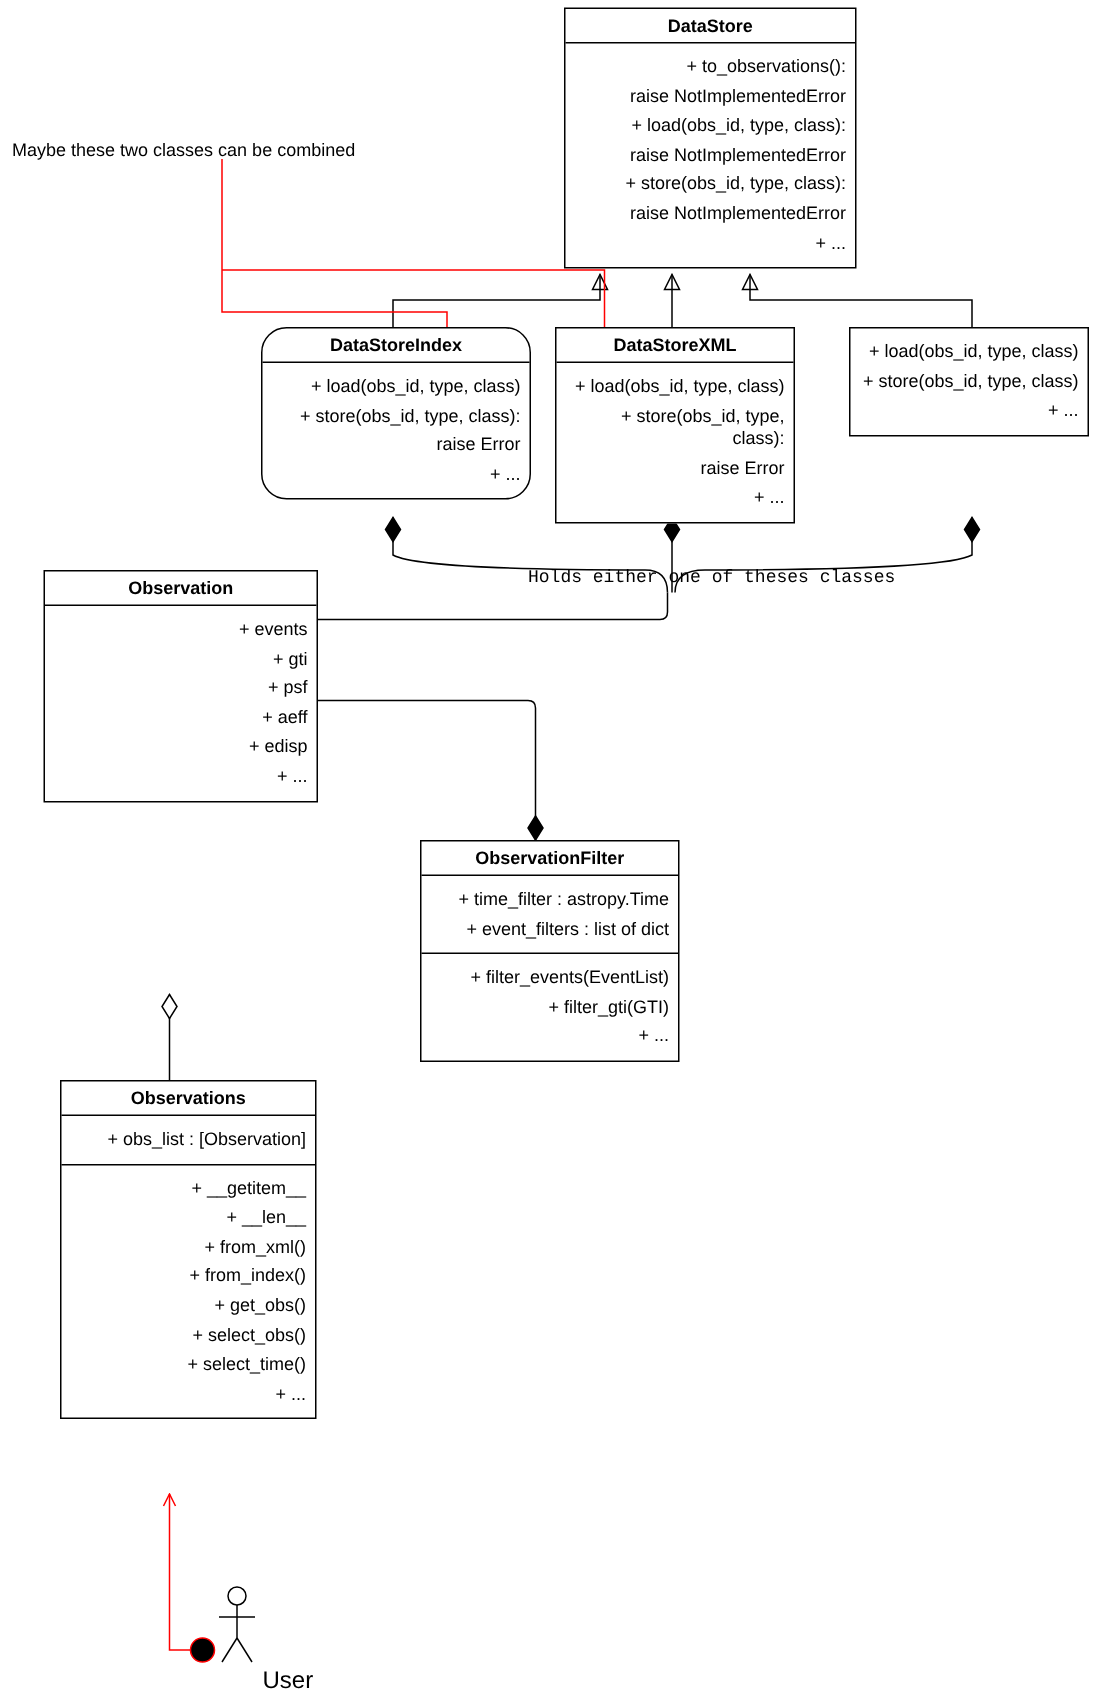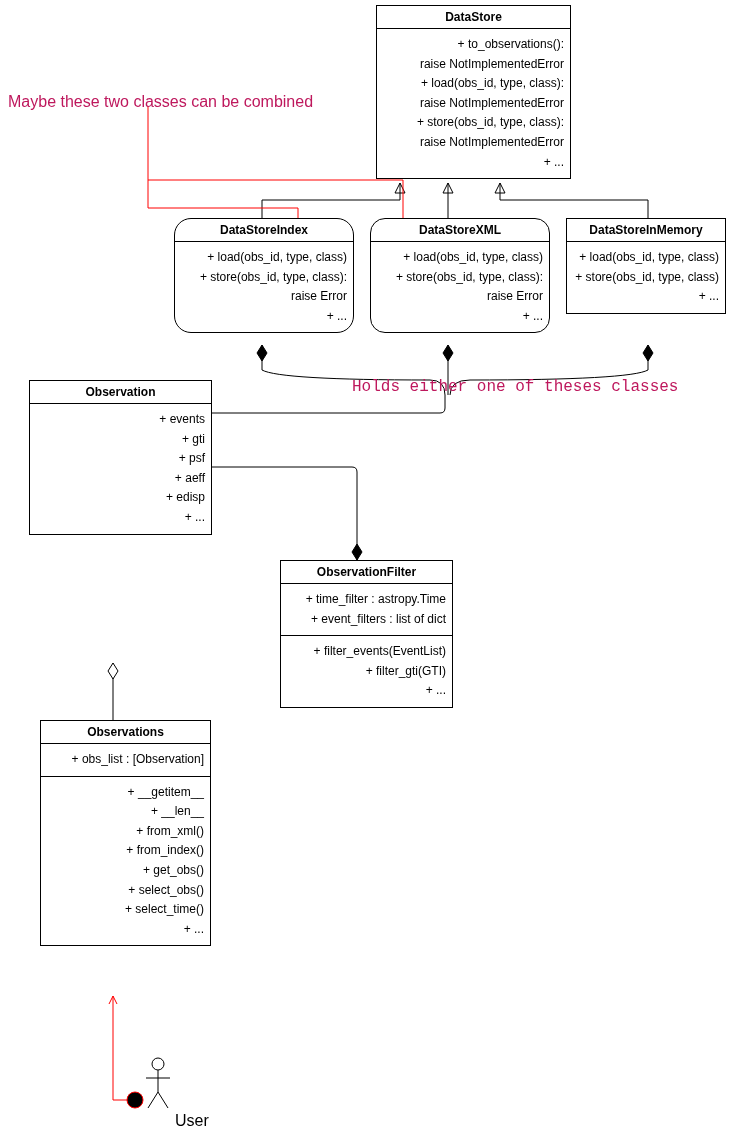--- a/index.html
+++ b/index.html
@@ -28,22 +28,22 @@
   .uml-section {
     border-bottom: 1px solid #000;
     padding: 4px 6px;
   }
   .uml-section:last-child { border-bottom: none; }
   .uml-section div { margin: 4px 0; line-height: 1.3; text-align: right; }
   .indent { padding-left: 18px; }
   svg { position: absolute; top: 0; left: 0; width: 729px; height: 1131px; pointer-events: none; }
   .note {
     position: absolute;
-    color: #be185d;
-    font-size: 16px;
+    color: #000000;
+    font-size: 12px;
   }
   .actor-label {
     position: absolute;
     text-align: center;
     font-size: 16px;
     margin-left: 29px;
   }
 </style>
 </head>
 <body>
@@ -117,32 +117,31 @@
 <div class="uml-class" style="left:174px; top:218px; width:180px;border-radius:17px;">
   <div class="uml-title">DataStoreIndex</div>
   <div class="uml-section">
     <div>+ load(obs_id, type, class)</div>
     <div>+ store(obs_id, type, class):</div>
     <div class="indent">raise Error</div>
     <div>+ ...</div>
   </div>
 </div>
 
-<div class="uml-class" style="left:370px; top:218px; width:180px;border-radius:15px;">
+<div class="uml-class" style="left:370px; top:218px; width:160px;">
   <div class="uml-title">DataStoreXML</div>
   <div class="uml-section">
     <div>+ load(obs_id, type, class)</div>
     <div>+ store(obs_id, type, class):</div>
     <div class="indent">raise Error</div>
     <div>+ ...</div>
   </div>
 </div>
 
 <div class="uml-class" style="left:566px; top:218px; width:160px;">
-  <div class="uml-title">DataStoreInMemory</div>
   <div class="uml-section">
     <div>+ load(obs_id, type, class)</div>
     <div>+ store(obs_id, type, class)</div>
     <div>+ ...</div>
   </div>
 </div>
 
 <div class="uml-class" style="left:29px; top:380px; width:183px;">
   <div class="uml-title">Observation</div>
   <div class="uml-section">

